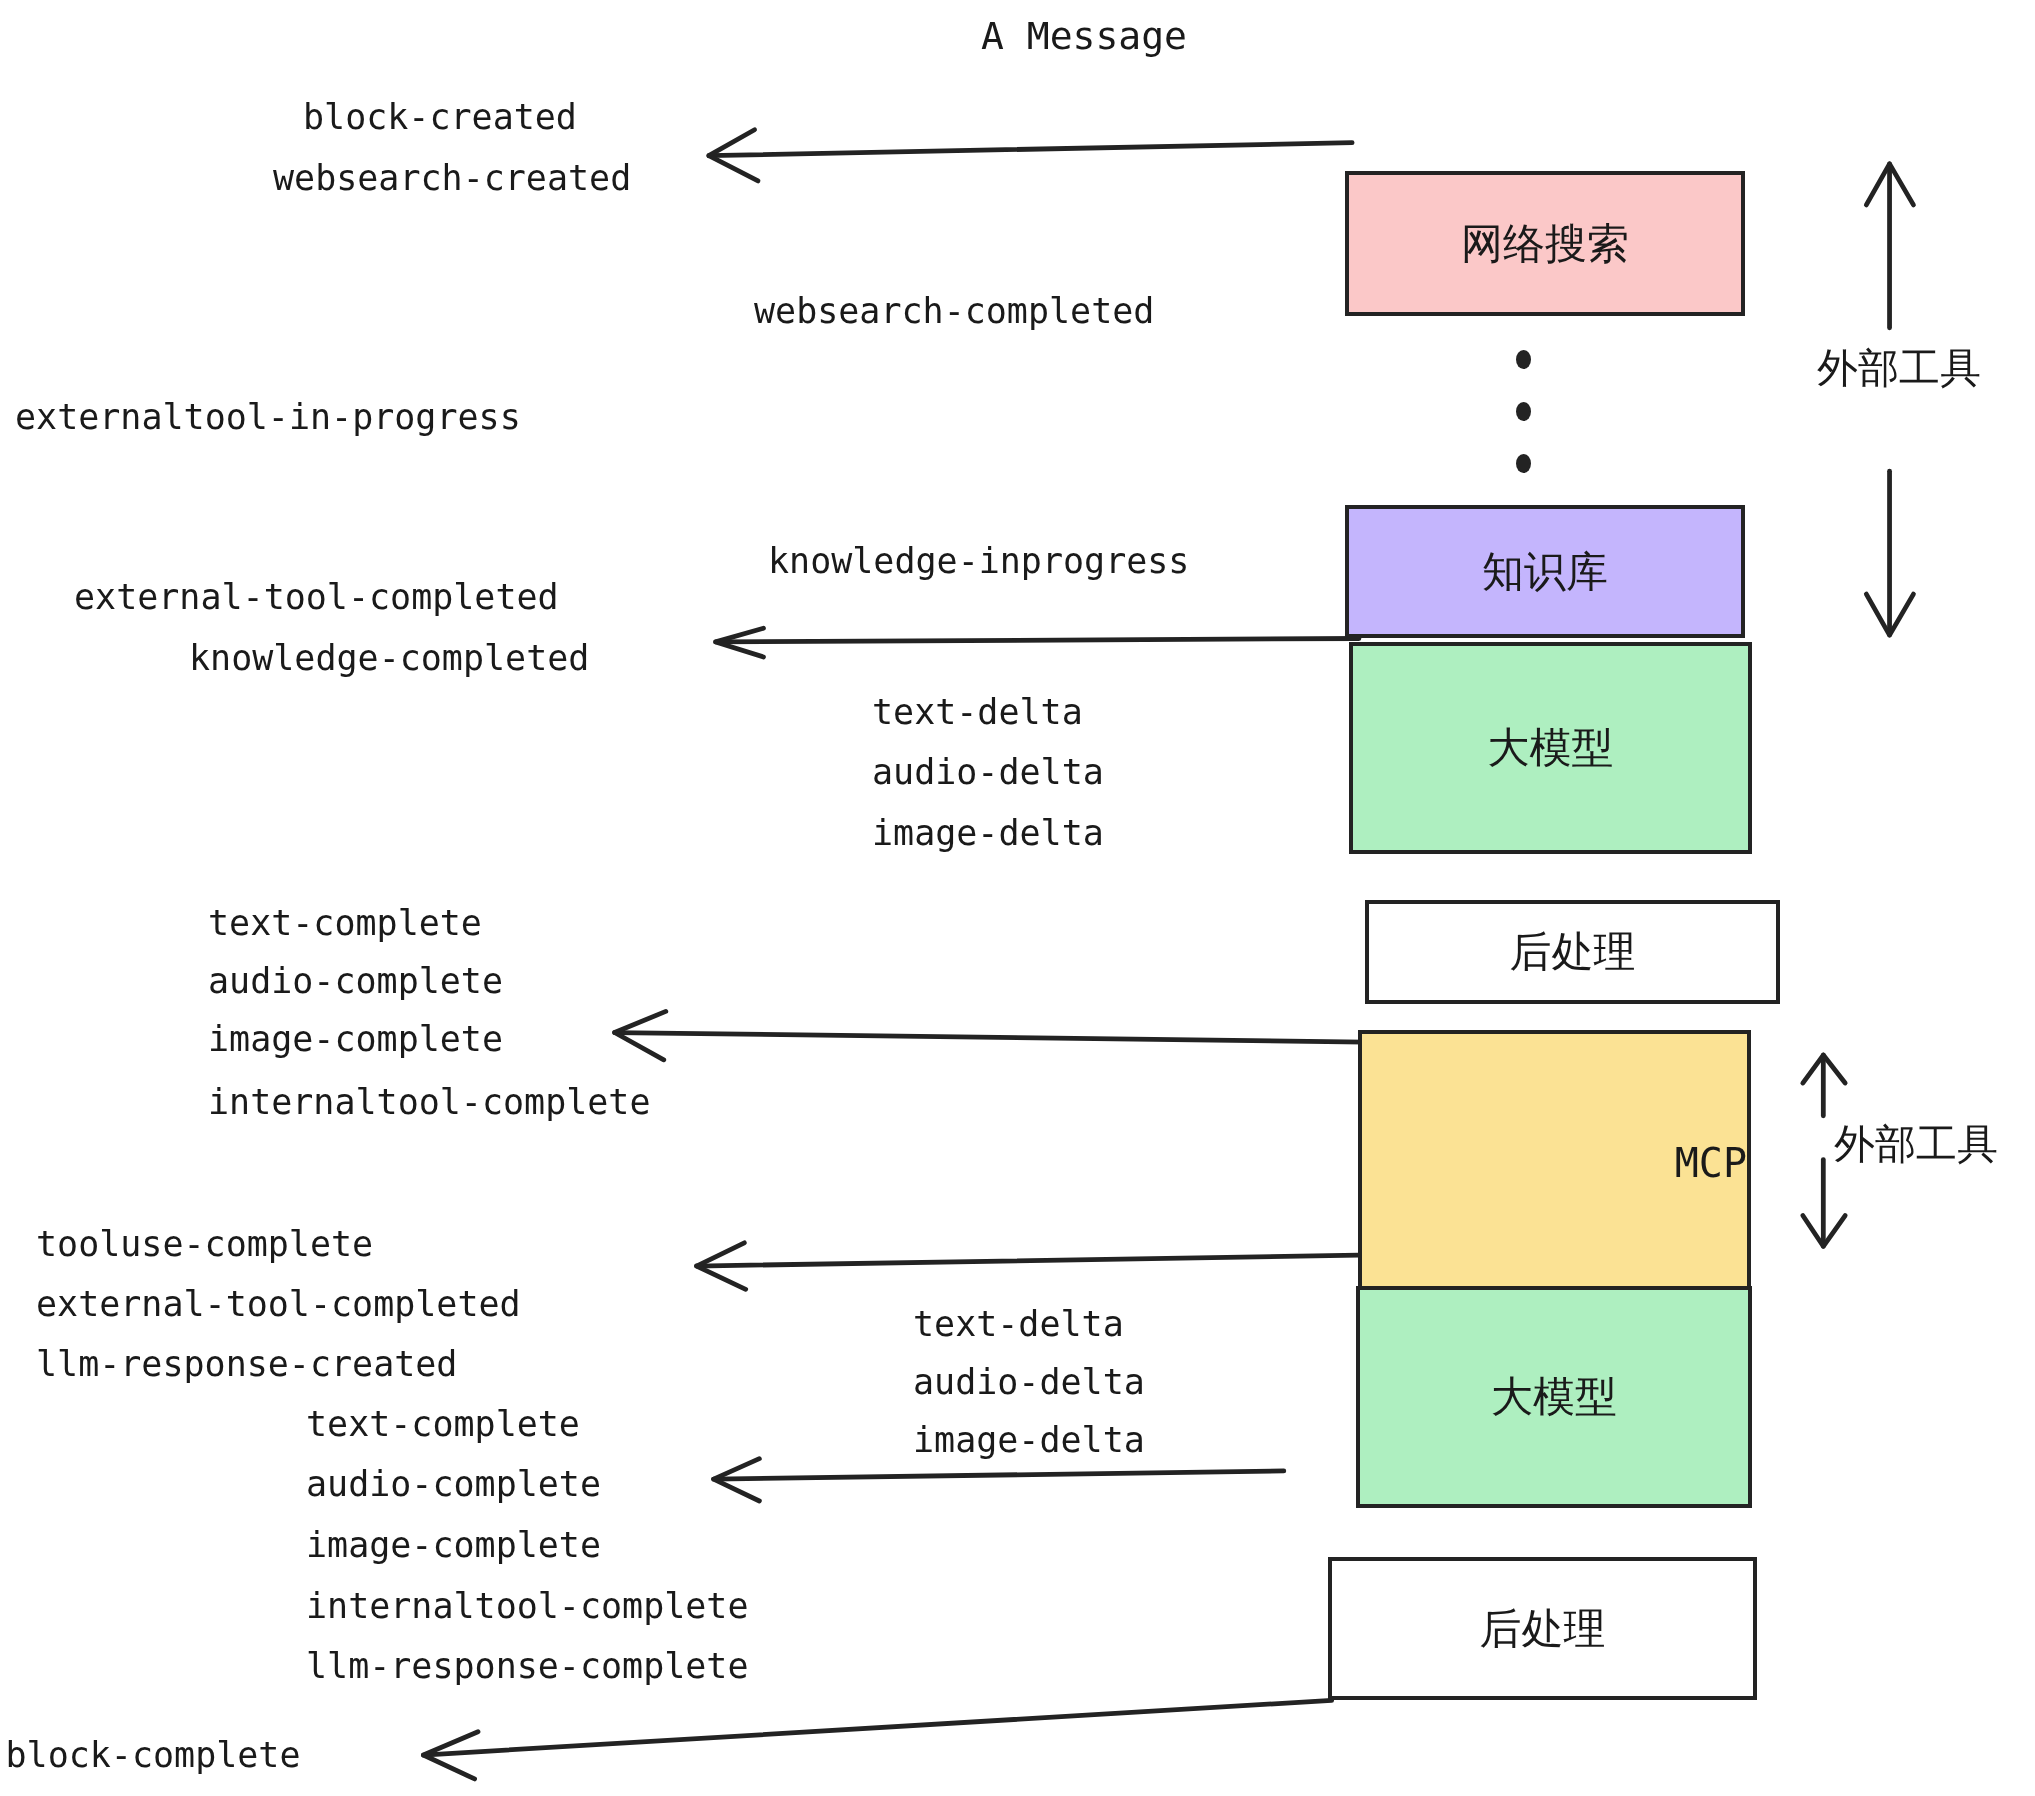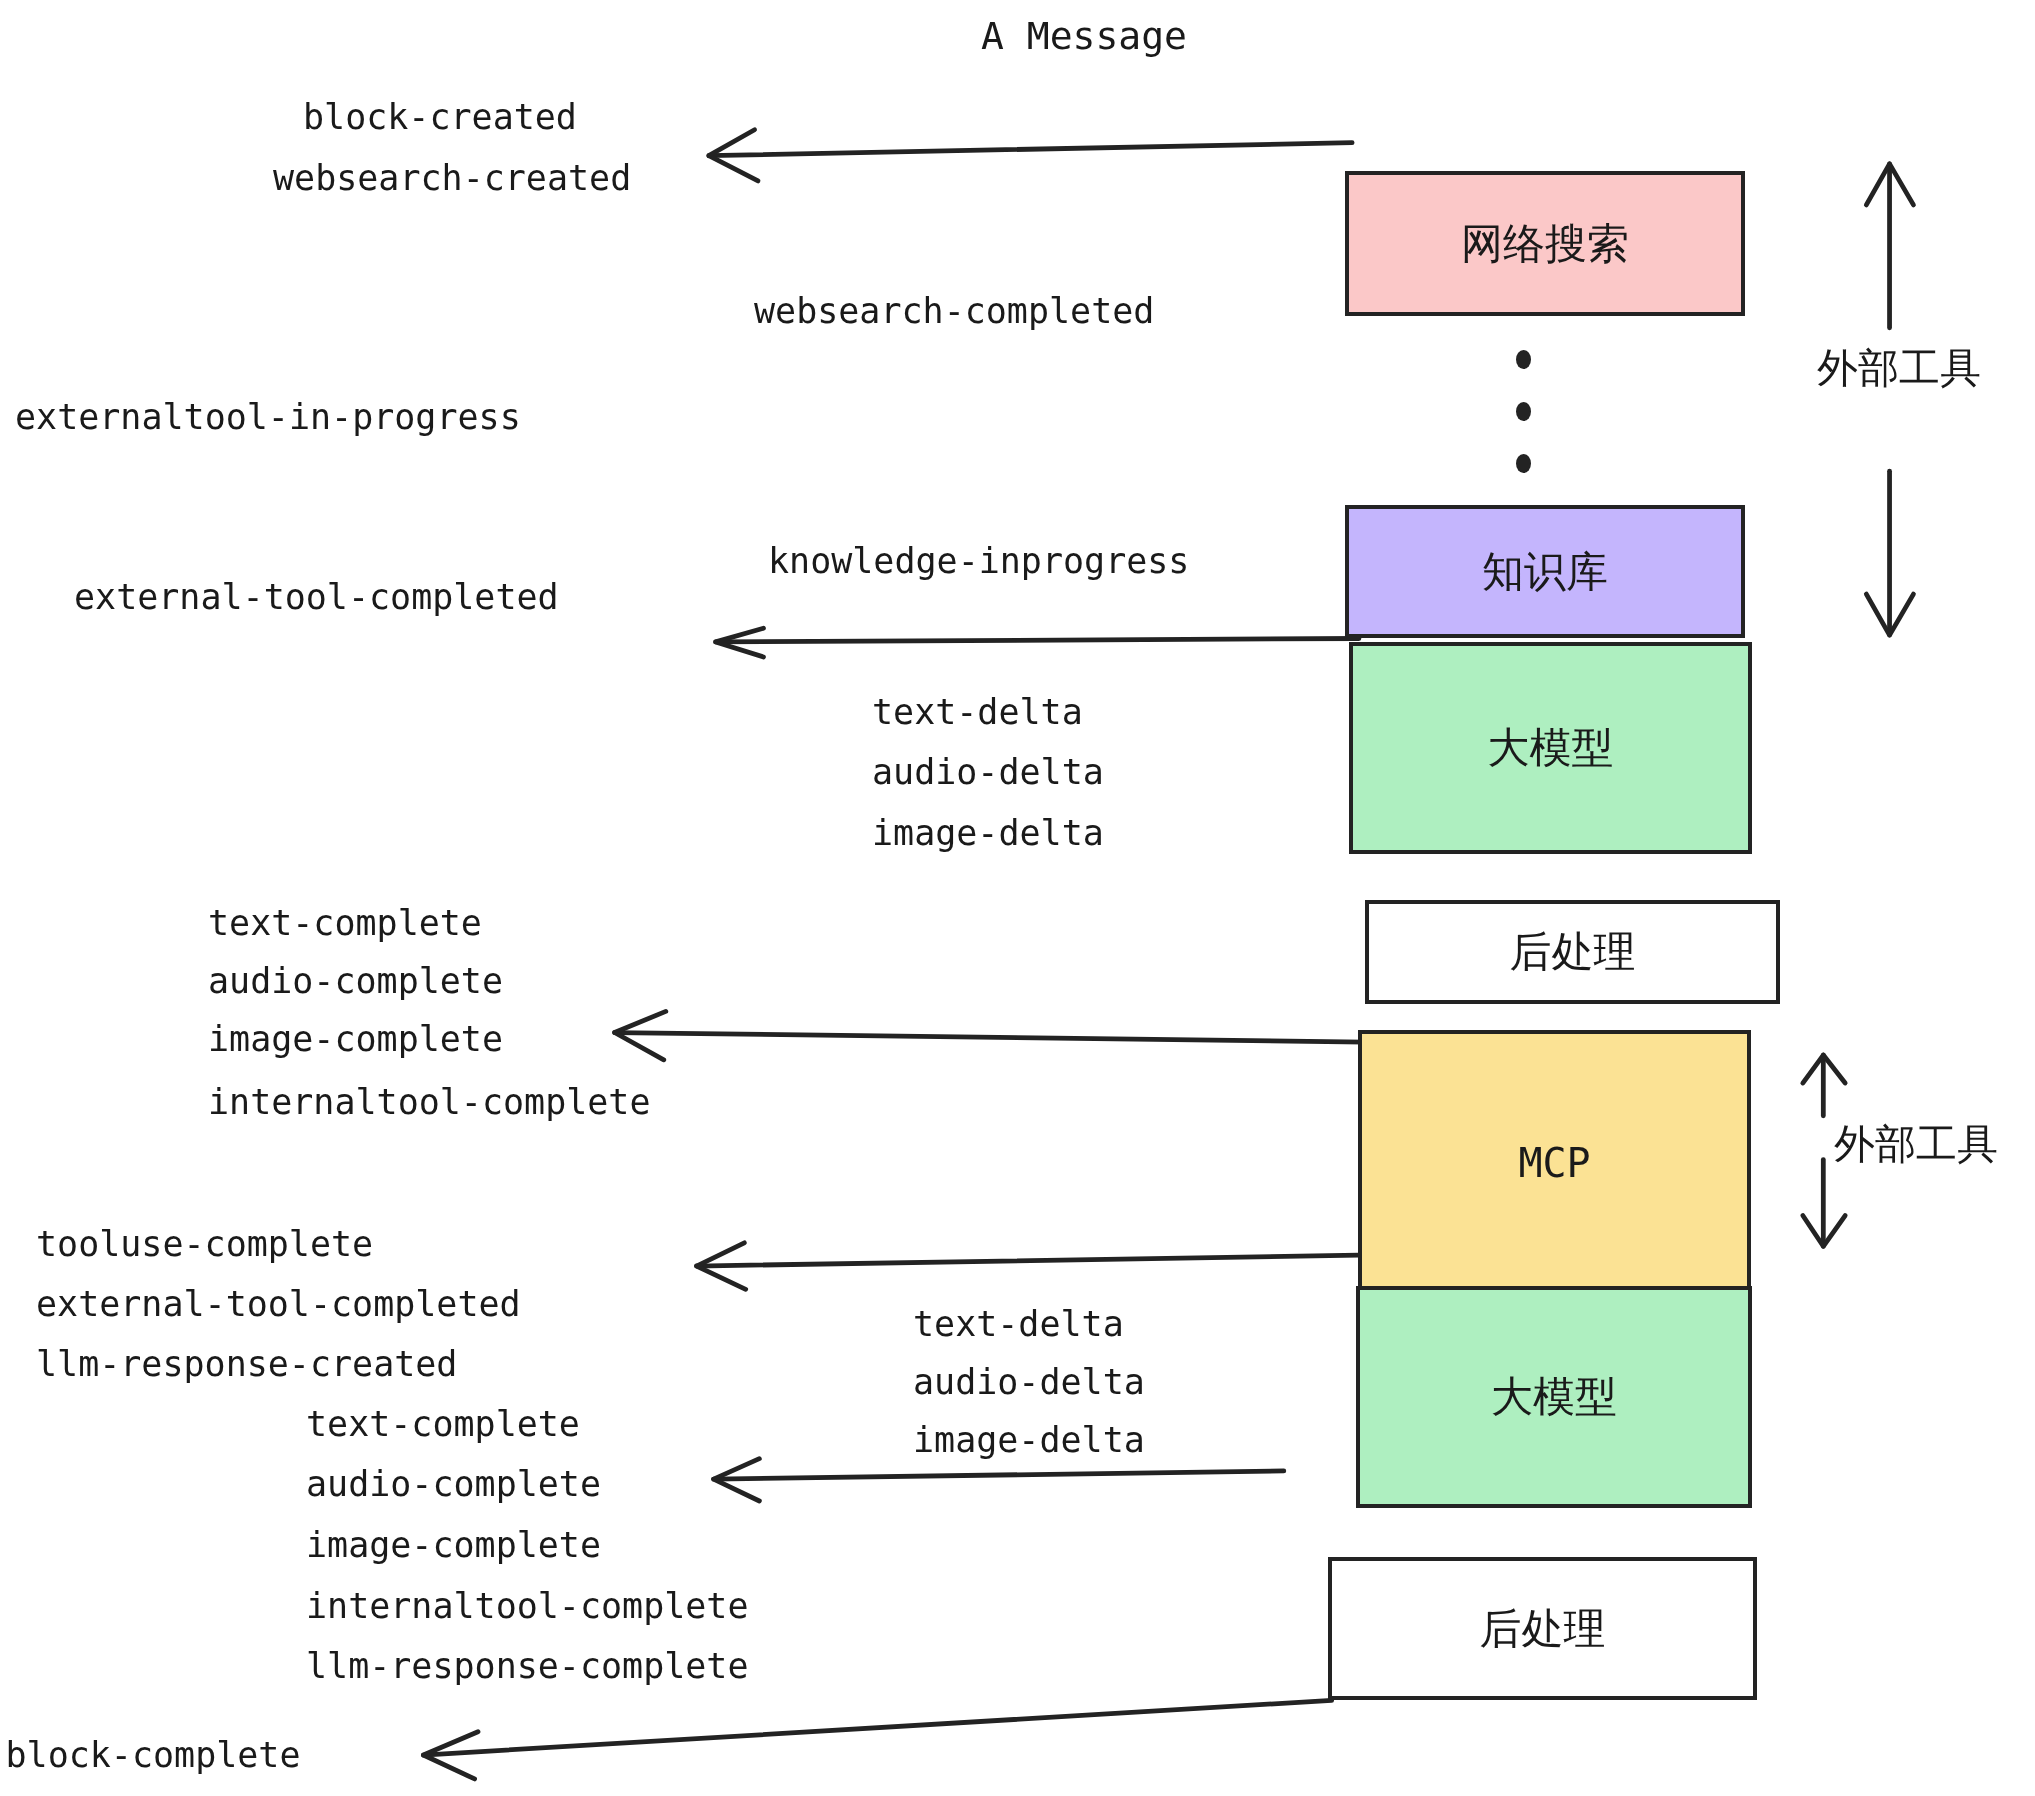--- a/index.html
+++ b/index.html
@@ -132,41 +132,42 @@
   </div>
 
   <div class="box" style="left:1349px;top:642px;width:403px;height:212px;background:#aeefc0;">
     <span class="boxtxt">大模型</span>
   </div>
 
   <div class="box" style="left:1365px;top:900px;width:415px;height:104px;background:#ffffff;">
     <span class="boxtxt">后处理</span>
   </div>
 
-  <div class="box" style="left:1358px;top:1030px;width:393px;height:266px;background:#fbe294;">
+  <div class="box" style="left:1358px;top:1030px;width:393px;height:266px;background:#fbe294;justify-content:flex-end;">
     <span class="boxtxt mono">MCP</span>
   </div>
 
   <div class="box" style="left:1356px;top:1286px;width:396px;height:222px;background:#aeefc0;">
     <span class="boxtxt">大模型</span>
   </div>
 
   <div class="box" style="left:1328px;top:1557px;width:429px;height:143px;background:#ffffff;">
     <span class="boxtxt">后处理</span>
   </div>
 
   <div class="cnlabel" style="left:1817px;top:341px;">外部工具</div>
   <div class="cnlabel" style="left:1834px;top:1117px;">外部工具</div>
 
   <div class="lbl" style="left:303px;top:100px;">block-created</div>
   <div class="lbl" style="left:273px;top:161px;">websearch-created</div>
   <div class="lbl" style="left:754px;top:294px;">websearch-completed</div>
   <div class="lbl" style="left:15px;top:400px;">externaltool-in-progress</div>
   <div class="lbl" style="left:768px;top:544px;">knowledge-inprogress</div>
   <div class="lbl" style="left:74px;top:580px;">external-tool-completed</div>
+  <div class="lbl" style="left:189px;top:641px;">knowledge-completed</div>
 
   <div class="lbl" style="left:872px;top:695px;">text-delta</div>
   <div class="lbl" style="left:872px;top:755px;">audio-delta</div>
   <div class="lbl" style="left:872px;top:816px;">image-delta</div>
 
   <div class="lbl" style="left:208px;top:906px;">text-complete</div>
   <div class="lbl" style="left:208px;top:964px;">audio-complete</div>
   <div class="lbl" style="left:208px;top:1022px;">image-complete</div>
   <div class="lbl" style="left:208px;top:1085px;">internaltool-complete</div>
 

